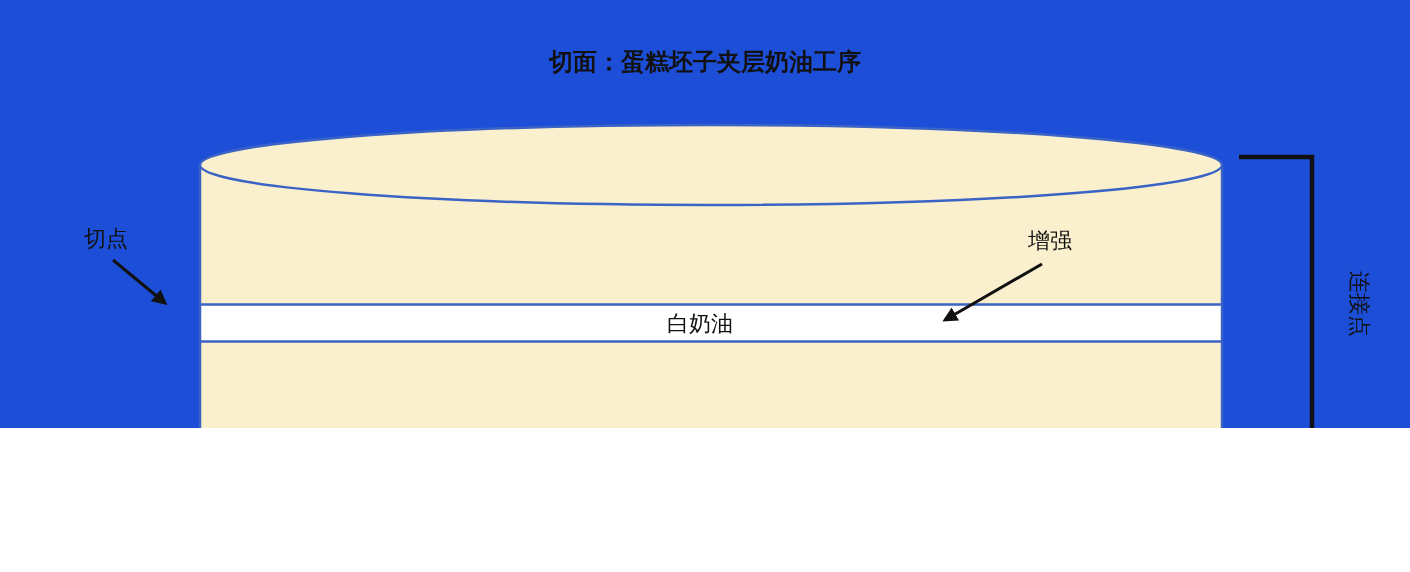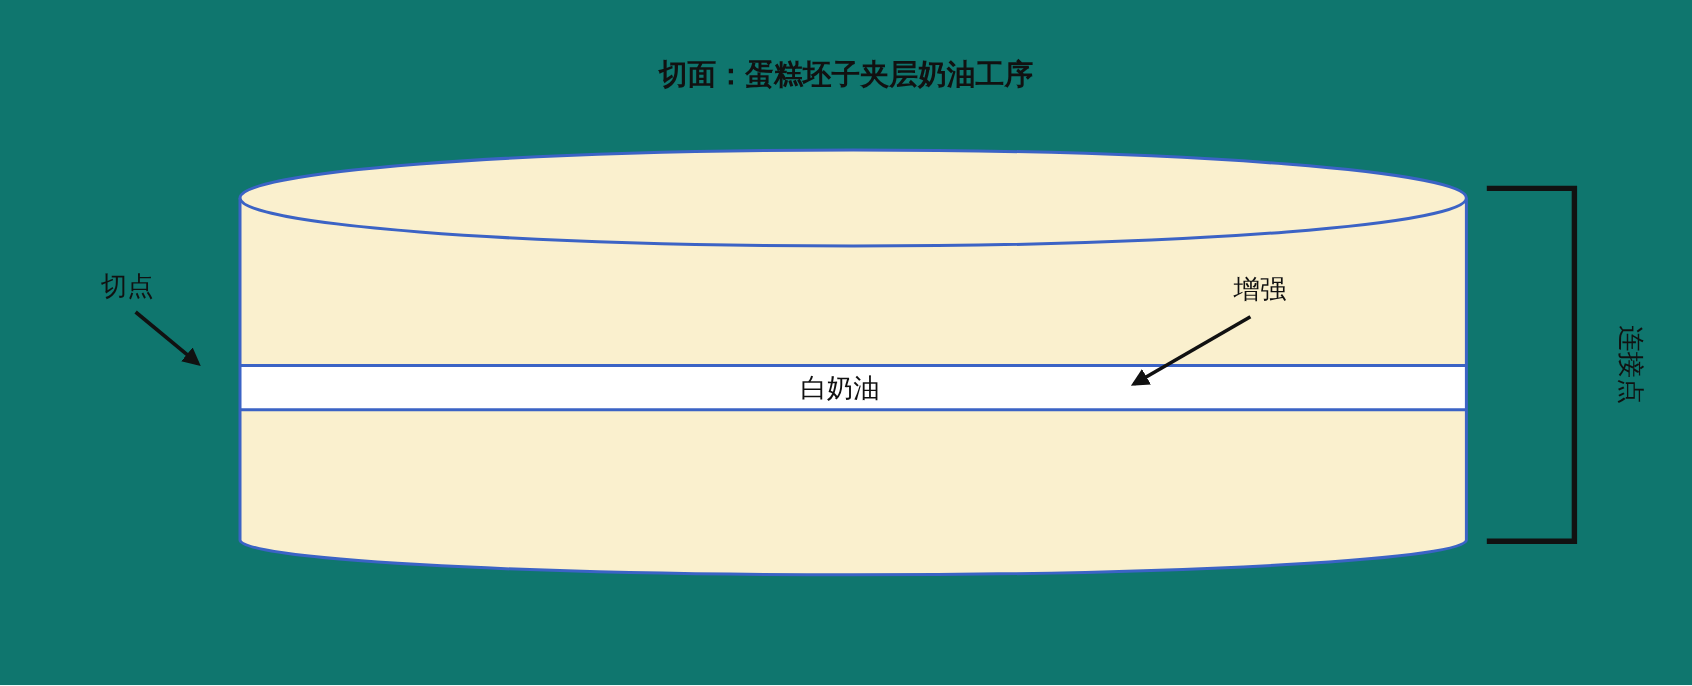--- a/index.html
+++ b/index.html
@@ -4,22 +4,22 @@
 <style>
   html, body {
     margin: 0;
     padding: 0;
     background: #ffffff;
     font-family: "Liberation Sans", "DejaVu Sans", sans-serif;
   }
   .canvas {
     position: relative;
     width: 1410px;
-    height: 571px;
-    background: #0f766e;
+    height: 428px;
+    background: #1d4ed8;
     overflow: hidden;
   }
   svg text {
     font-family: "Liberation Sans", "DejaVu Sans", sans-serif;
   }
   .diagram-title {
     font-size: 24px;
     font-weight: 600;
   }
   .annotation-label {

